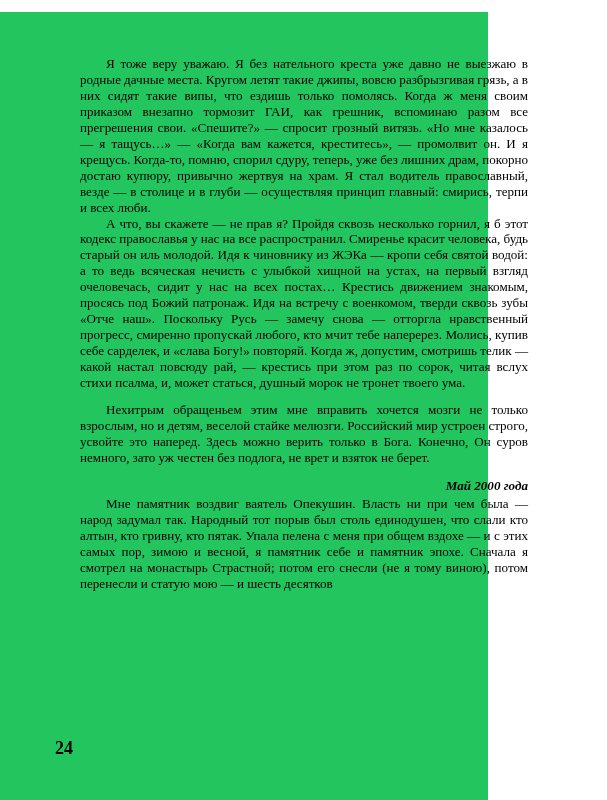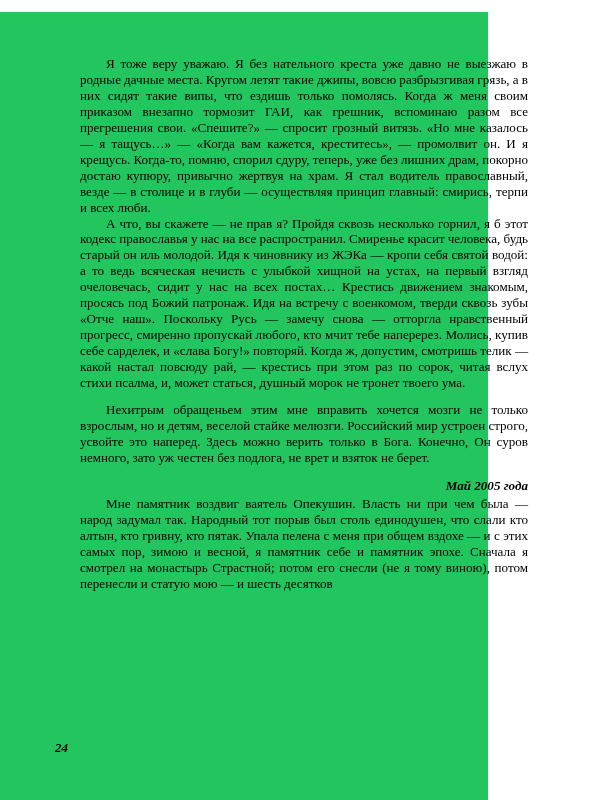--- a/index.html
+++ b/index.html
@@ -72,39 +72,38 @@
     line-height: 15.95px;
   }
   .body-after-epigraph {
     margin-top: 2px;
   }
   .folio {
     position: absolute;
     left: 55px;
     top: 728px;
     font-weight: bold;
-    font-size: 13px;
+    font-size: 18px;
     line-height: 16px;
-    font-style: italic;
   }
 </style>
 </head>
 <body>
 
 <div class="page">
 
   <div class="content">
 
     <p class="para">Я тоже веру уважаю. Я без нательного креста уже давно не выезжаю в родные дачные места. Кругом летят такие джипы, вовсю разбрызгивая грязь, а в них сидят такие випы, что ездишь только помолясь. Когда ж меня своим приказом внезапно тормозит ГАИ, как грешник, вспоминаю разом все прегрешения свои. «Спешите?» — спросит грозный витязь. «Но мне казалось — я тащусь…» — «Когда вам кажется, креститесь», — промолвит он. И я крещусь. Когда-то, помню, спорил сдуру, теперь, уже без лишних драм, покорно достаю купюру, привычно жертвуя на храм. Я стал водитель православный, везде — в столице и в глуби — осуществляя принцип главный: смирись, терпи и всех люби.</p>
 
     <p class="para">А что, вы скажете — не прав я? Пройдя сквозь несколько горнил, я б этот кодекс православья у нас на все распространил. Смиренье красит человека, будь старый он иль молодой. Идя к чиновнику из ЖЭКа — кропи себя святой водой: а то ведь всяческая нечисть с улыбкой хищной на устах, на первый взгляд очеловечась, сидит у нас на всех постах… Крестись движением знакомым, просясь под Божий патронаж. Идя на встречу с военкомом, тверди сквозь зубы «Отче наш». Поскольку Русь — замечу снова — отторгла нравственный прогресс, смиренно пропускай любого, кто мчит тебе наперерез. Молись, купив себе сарделек, и «слава Богу!» повторяй. Когда ж, допустим, смотришь телик — какой настал повсюду рай, — крестись при этом раз по сорок, читая вслух стихи псалма, и, может статься, душный морок не тронет твоего ума.</p>
 
     <p class="para para-gap">Нехитрым обращеньем этим мне вправить хочется мозги не только взрослым, но и детям, веселой стайке мелюзги. Российский мир устроен строго, усвойте это наперед. Здесь можно верить только в Бога. Конечно, Он суров немного, зато уж честен без подлога, не врет и взяток не берет.</p>
 
-    <p class="signature">Май 2005 года</p>
+    <p class="signature">Май 2000 года</p>
 
 
 
     <p class="para body-after-epigraph">Мне памятник воздвиг ваятель Опекушин. Власть ни при чем была — народ задумал так. Народный тот порыв был столь единодушен, что слали кто алтын, кто гривну, кто пятак. Упала пелена с меня при общем вздохе — и с этих самых пор, зимою и весной, я памятник себе и памятник эпохе. Сначала я смотрел на монастырь Страстной; потом его снесли (не я тому виною), потом перенесли и статую мою — и шесть десятков</p>
 
   </div>
 
   <div class="folio">24</div>
 
 </div>

